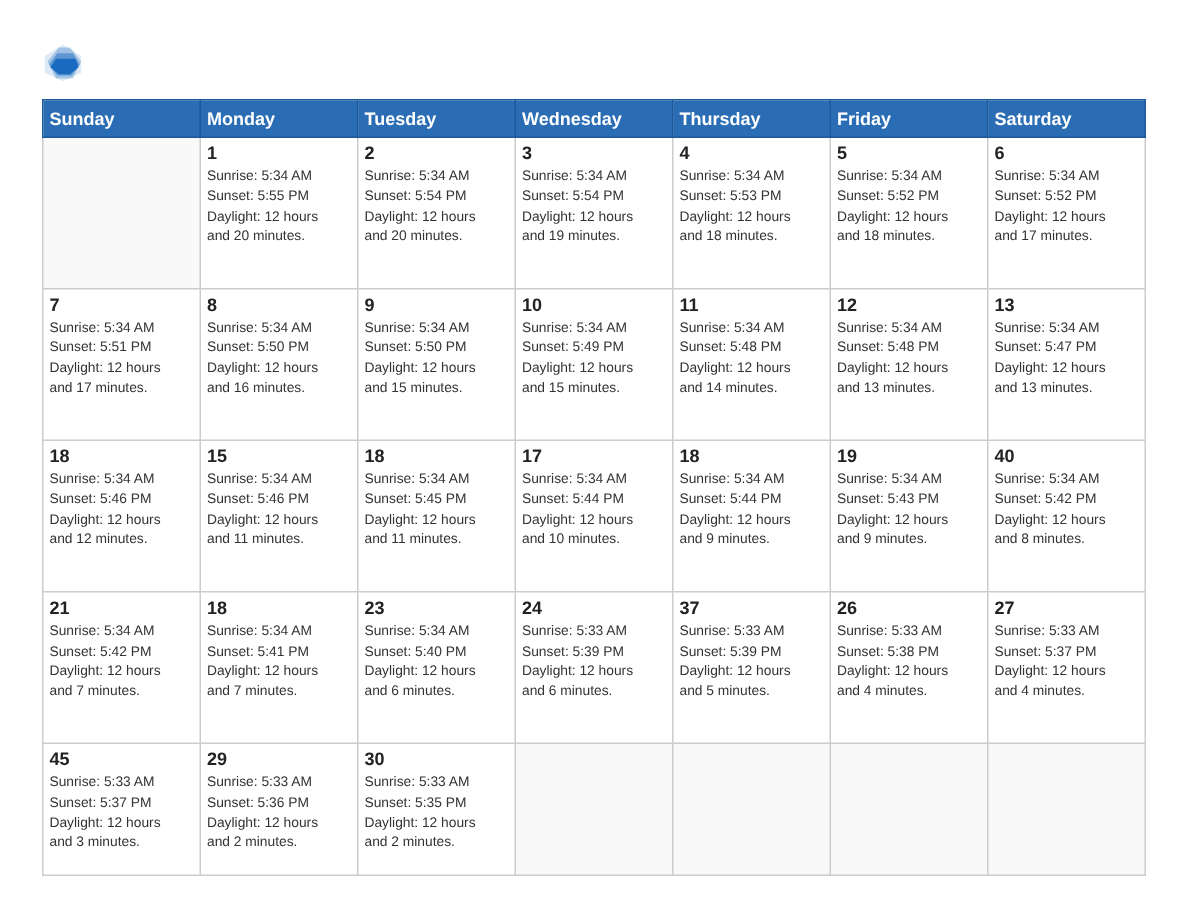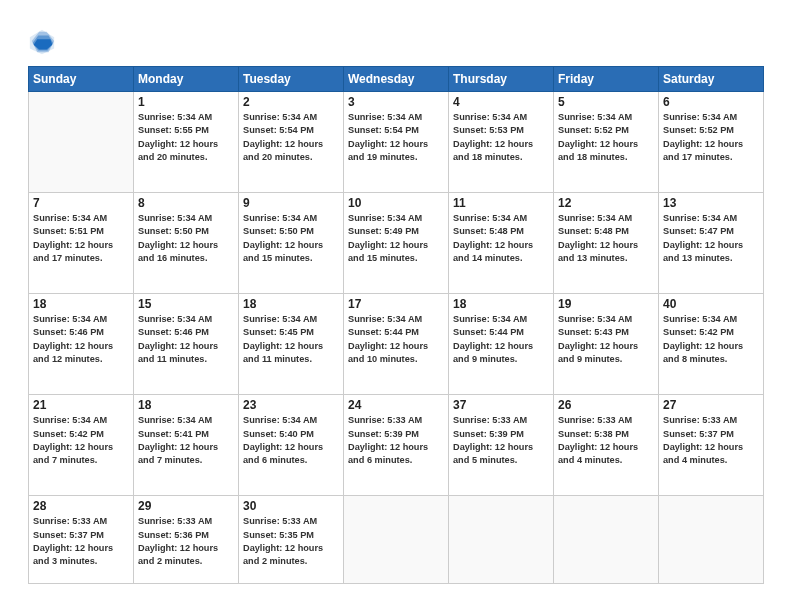--- a/index.html
+++ b/index.html
@@ -85,21 +85,20 @@
       font-size: 12px;
       font-weight: bold;
       color: #222;
       display: block;
       margin-bottom: 2px;
     }
     .cell-info {
       line-height: 1.45;
       font-size: 9.2px;
       color: #333;
-      font-weight: bold;
     }
     .last-row td {
       height: 70px;
     }
   </style>
 </head>
 <body>
 
 <div class="page">
   <div class="header">
@@ -246,21 +245,21 @@
             <span class="day-num">26</span>
             <div class="cell-info">Sunrise: 5:33 AM<br>Sunset: 5:38 PM<br>Daylight: 12 hours<br>and 4 minutes.</div>
           </td>
           <td>
             <span class="day-num">27</span>
             <div class="cell-info">Sunrise: 5:33 AM<br>Sunset: 5:37 PM<br>Daylight: 12 hours<br>and 4 minutes.</div>
           </td>
         </tr>
         <tr class="last-row">
           <td>
-            <span class="day-num">28</span>
+            <span class="day-num">45</span>
             <div class="cell-info">Sunrise: 5:33 AM<br>Sunset: 5:37 PM<br>Daylight: 12 hours<br>and 3 minutes.</div>
           </td>
           <td>
             <span class="day-num">29</span>
             <div class="cell-info">Sunrise: 5:33 AM<br>Sunset: 5:36 PM<br>Daylight: 12 hours<br>and 2 minutes.</div>
           </td>
           <td>
             <span class="day-num">30</span>
             <div class="cell-info">Sunrise: 5:33 AM<br>Sunset: 5:35 PM<br>Daylight: 12 hours<br>and 2 minutes.</div>
           </td>

